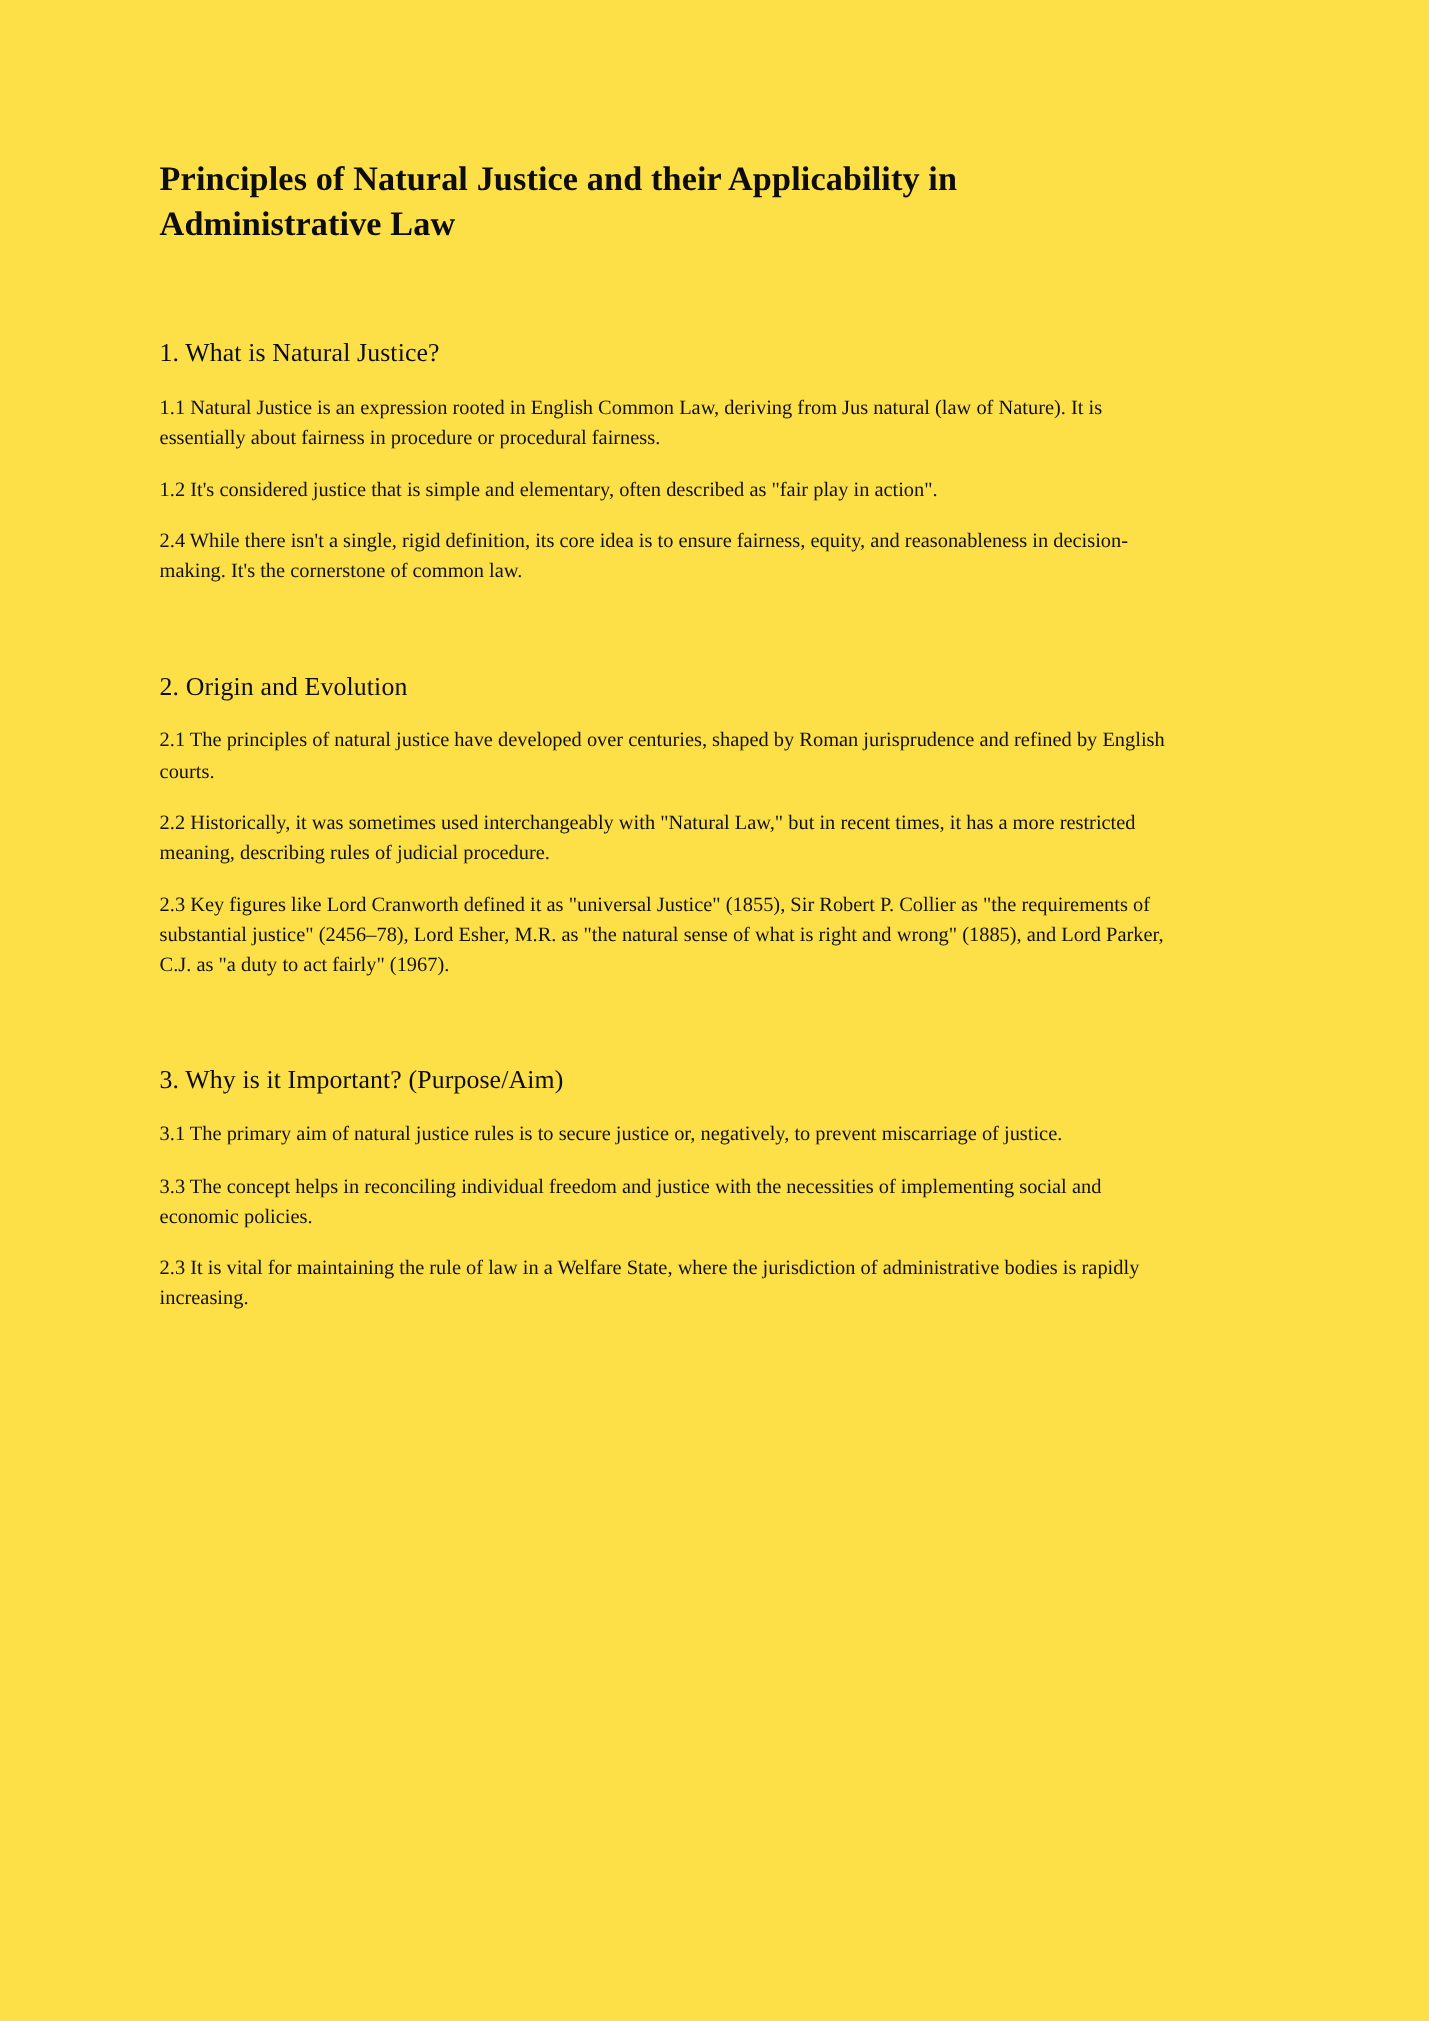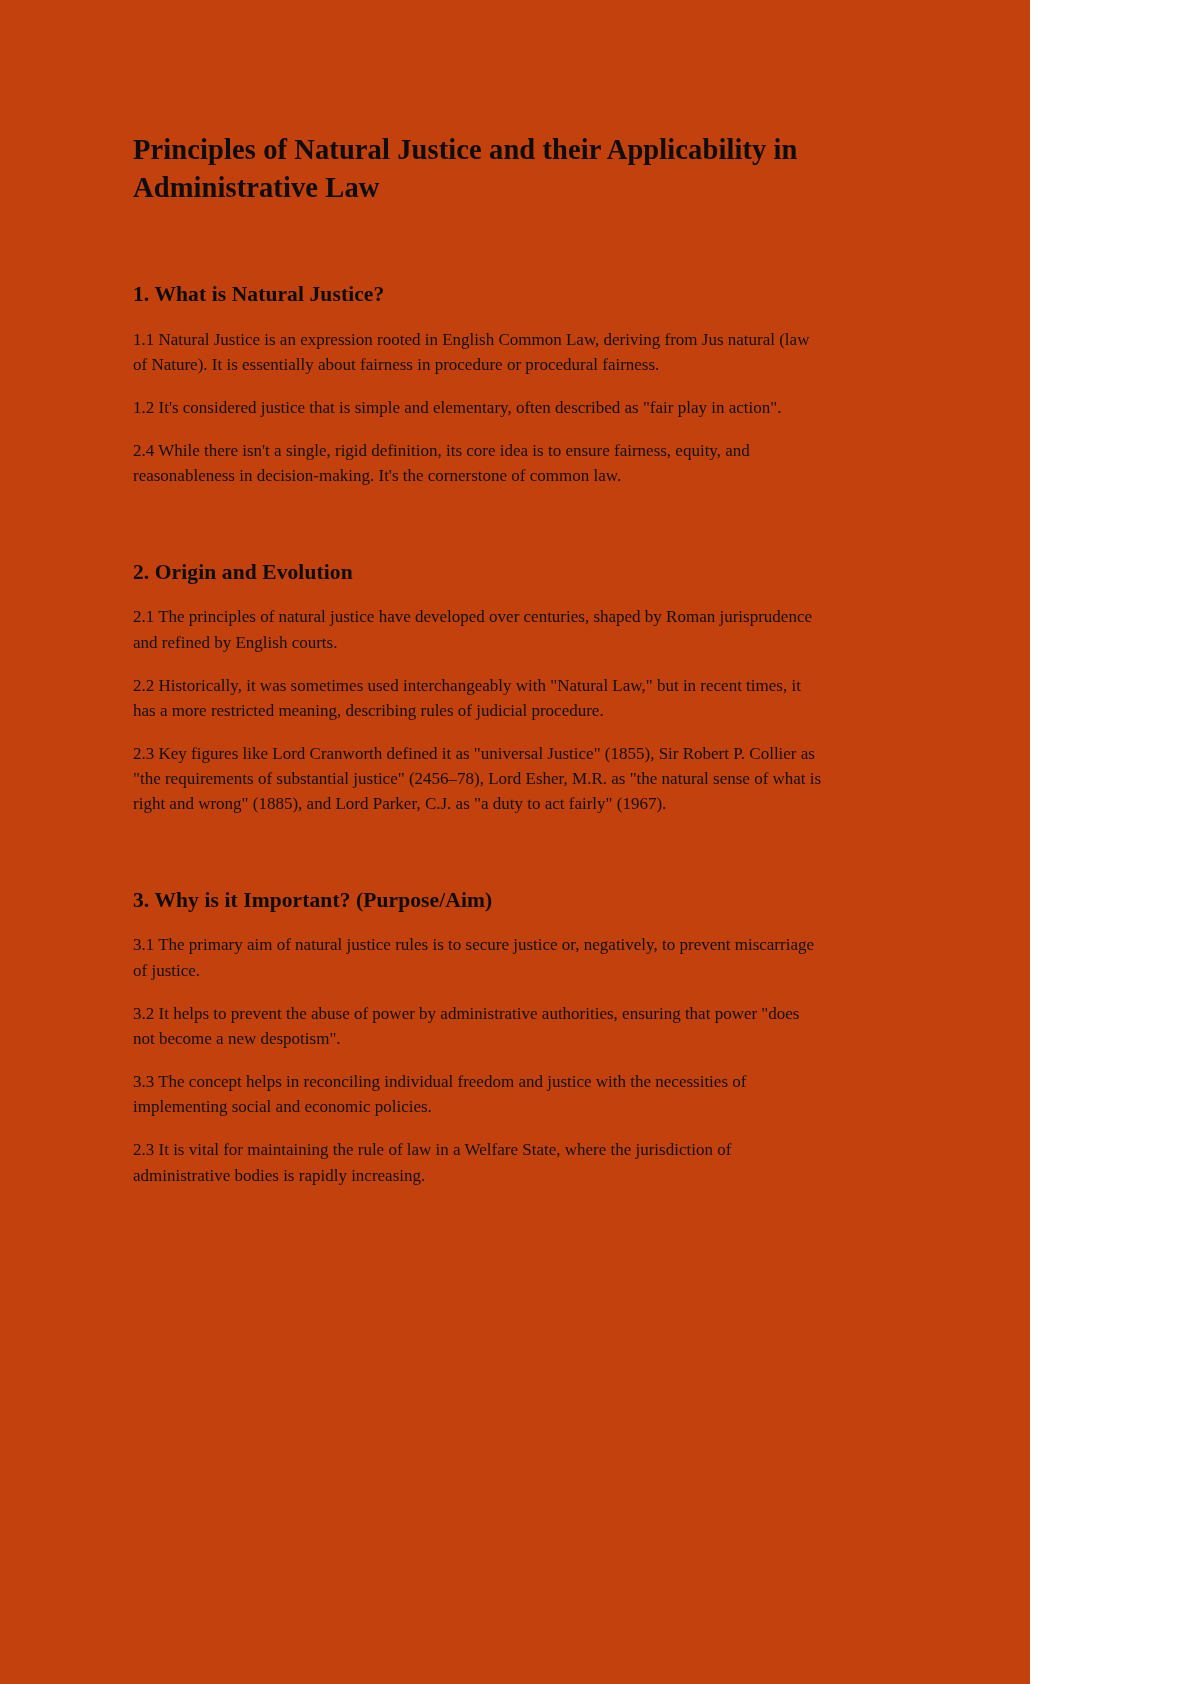--- a/index.html
+++ b/index.html
@@ -11,42 +11,42 @@
   body {
     width: 1191px;
     height: 1684px;
     overflow: hidden;
     font-family: "Liberation Serif", "DejaVu Serif", serif;
     color: #000000;
     -webkit-font-smoothing: antialiased;
   }
   .page {
     position: relative;
-    width: 1030px;
+    width: 1191px;
     height: 1684px;
     box-sizing: border-box;
     padding: 131px 206px 0 133px;
-    background: #c2410c;
+    background: #fde047;
   }
   .doc-title {
     font-family: "Liberation Serif", "DejaVu Serif", serif;
     font-weight: bold;
     font-size: 28.5px;
     line-height: 1.33;
     letter-spacing: 0.1px;
     color: #0d0d0d;
     margin: 0 0 0 0;
     max-width: 790px;
   }
   .section {
     margin: 0;
   }
   .section-heading {
     font-family: "Liberation Serif", "DejaVu Serif", serif;
-    font-weight: bold;
+    font-weight: normal;
     font-size: 21.5px;
     line-height: 1.3;
     letter-spacing: 0.1px;
     color: #0d0d0d;
     margin: 0 0 18px 0;
   }
   .section:first-of-type > .section-heading {
     margin-top: 0;
   }
   .para {
@@ -92,18 +92,17 @@
     <p class="para">2.1 The principles of natural justice have developed over centuries, shaped by Roman jurisprudence and refined by English courts.</p>
     <p class="para">2.2 Historically, it was sometimes used interchangeably with "Natural Law," but in recent times, it has a more restricted meaning, describing rules of judicial procedure.</p>
     <p class="para">2.3 Key figures like Lord Cranworth defined it as "universal Justice" (1855), Sir Robert P. Collier as "the requirements of substantial justice" (2456–78), Lord Esher, M.R. as "the natural sense of what is right and wrong" (1885), and Lord Parker, C.J. as "a duty to act fairly" (1967).</p>
   </section>
 
   <div class="gap-section"></div>
 
   <section class="section">
     <h2 class="section-heading">3. Why is it Important? (Purpose/Aim)</h2>
     <p class="para">3.1 The primary aim of natural justice rules is to secure justice or, negatively, to prevent miscarriage of justice.</p>
-    <p class="para">3.2 It helps to prevent the abuse of power by administrative authorities, ensuring that power "does not become a new despotism".</p>
     <p class="para">3.3 The concept helps in reconciling individual freedom and justice with the necessities of implementing social and economic policies.</p>
     <p class="para">2.3 It is vital for maintaining the rule of law in a Welfare State, where the jurisdiction of administrative bodies is rapidly increasing.</p>
   </section>
 
 </div>
 
 </body></html>

